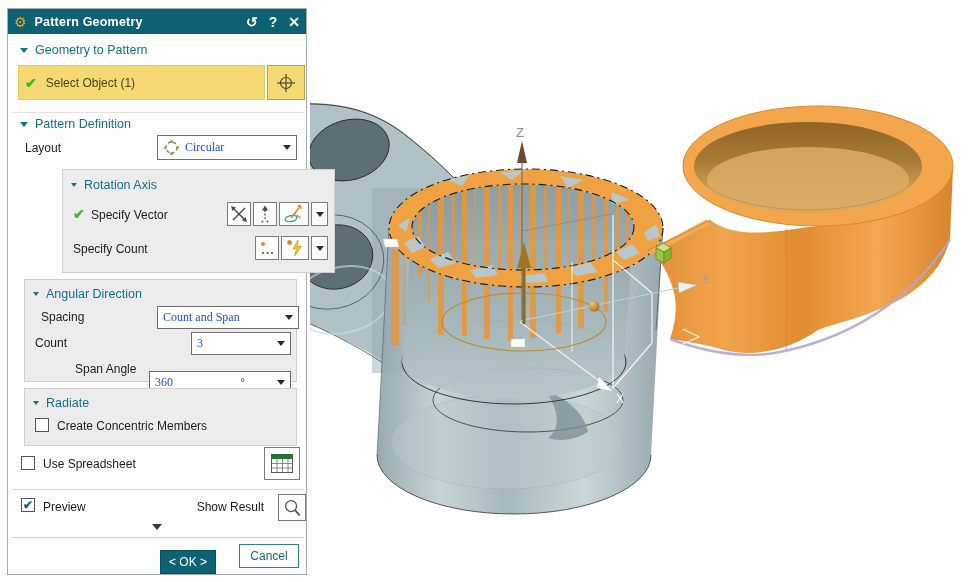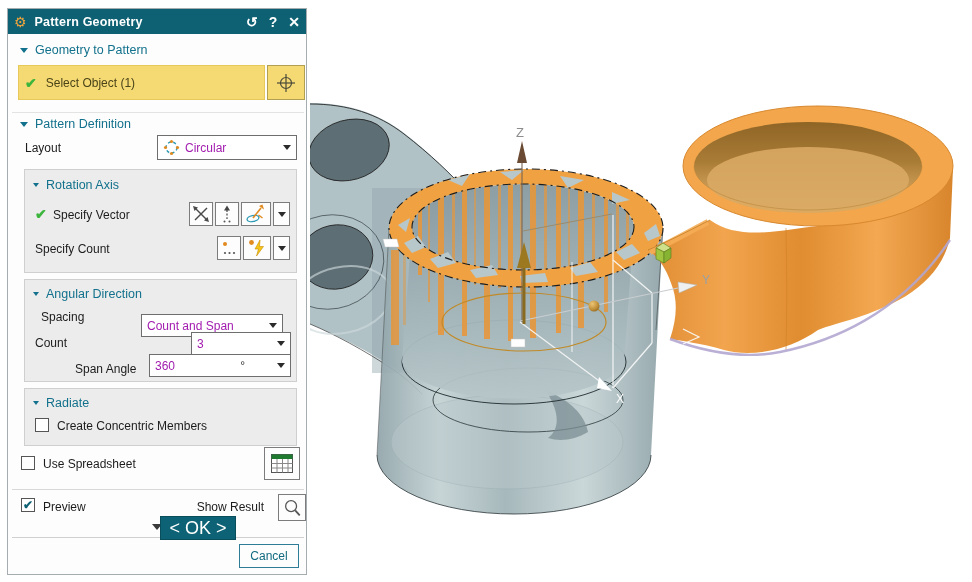--- a/index.html
+++ b/index.html
@@ -20,35 +20,35 @@
   .tri.small{border-left-width:3.5px;border-right-width:3.5px;border-top-width:4.5px;}
   .sel-row{position:absolute;left:10px;top:56px;width:247px;height:35px;background:#f5d973;
     display:flex;align-items:center;padding:0 6px;box-sizing:border-box;border:1px solid #e6c95a;}
   .sel-row .chk{color:#3cb53c;font-size:14px;font-weight:bold;margin-right:9px;}
   .sel-row .txt{font-size:12px;color:#4a4418;}
   .sel-btn{position:absolute;left:259px;top:56px;width:38px;height:35px;background:#f5d973;
     border:1px solid #b0a050;box-sizing:border-box;display:flex;align-items:center;justify-content:center;cursor:pointer;}
   .row-label{position:absolute;color:#1c1c1c;}
   .dd{position:absolute;background:#fff;border:1px solid #6e6e6e;box-sizing:border-box;
     display:flex;align-items:center;padding:0 5px;cursor:pointer;}
-  .dd .val{flex:1;font-size:12px;color:#a21caf;white-space:nowrap;overflow:hidden;}
+  .dd .val{flex:1;font-size:12px;color:#1d4ed8;white-space:nowrap;overflow:hidden;font-family:Liberation Serif, serif;}
   .dd .arr{width:0;height:0;border-left:4px solid transparent;border-right:4px solid transparent;border-top:5px solid #2b2b2b;margin-left:4px;}
   .panel{position:absolute;left:16px;width:273px;background:#ececec;border:1px solid #cfcfcf;box-sizing:border-box;}
   .panel .grp-hdr{left:8px;}
   .ibtn{width:24px;height:24px;background:#fdfdfd;border:1px solid #7c7c7c;box-sizing:border-box;
     display:flex;align-items:center;justify-content:center;cursor:pointer;margin-left:2px;}
   .ibtn.narrow{width:17px;}
   .ibtn .arr{width:0;height:0;border-left:4px solid transparent;border-right:4px solid transparent;border-top:5px solid #2b2b2b;}
   .btnrow{position:absolute;right:6px;display:flex;}
   .greenchk{color:#3cb53c;font-size:14px;font-weight:bold;}
   .cb{width:14px;height:14px;border:1px solid #555;background:#fff;box-sizing:border-box;
     display:flex;align-items:center;justify-content:center;font-size:12px;color:#0d6173;font-weight:bold;cursor:pointer;}
   .divider{position:absolute;left:4px;width:292px;height:1px;background:#d8d8d8;}
-  .okbtn{position:absolute;left:152px;top:507px;width:76px;height:24px;background:#0d6375;color:#fff;
-    border:1px solid #0a4e5c;font-size:18px;display:flex;align-items:center;justify-content:center;cursor:pointer;box-sizing:border-box;}
+  .okbtn{position:absolute;left:152px;top:541px;width:56px;height:24px;background:#0d6375;color:#fff;
+    border:1px solid #0a4e5c;font-size:12px;display:flex;align-items:center;justify-content:center;cursor:pointer;box-sizing:border-box;}
   .cancelbtn{position:absolute;left:231px;top:535px;width:60px;height:24px;background:#fdfdfd;color:#116a80;
     border:1px solid #2d7d96;font-size:12px;display:flex;align-items:center;justify-content:center;cursor:pointer;box-sizing:border-box;}
   .collapse{position:absolute;left:0;top:515px;width:100%;display:flex;justify-content:center;cursor:pointer;}
   .collapse .tri{border-top-color:#3a3a3a;border-left-width:5px;border-right-width:5px;border-top-width:6px;}
   text{font-family:"Liberation Sans",sans-serif;}
 </style>
 </head>
 <body>
 
 <div id="stage">
@@ -271,21 +271,21 @@
         <circle cx="8.5" cy="8.5" r="5.5" fill="none" stroke="#2e9ab5" stroke-width="1.4" stroke-dasharray="3 2.4"></circle>
         <circle cx="8.5" cy="2.5" r="1.6" fill="#e08a1f"></circle>
           <circle cx="8.5" cy="14.5" r="1.6" fill="#e08a1f"></circle>
         <circle cx="2.5" cy="8.5" r="1.6" fill="#e08a1f"></circle>
           <circle cx="14.5" cy="8.5" r="1.6" fill="#e08a1f"></circle>
       </svg>
       <span class="val">Circular</span>
       <span class="arr"></span>
     </div>
 
-    <div class="panel" style="top:160px;height:104px;">
+    <div class="panel" style="top:160px;height:104px;margin-left:38px;">
       <div class="grp-hdr" style="top:8px;">
         <span class="tri small"></span>
         <span>Rotation Axis</span>
       </div>
       <span class="greenchk" style="position:absolute;left:10px;top:36px;">✔</span>
       <div class="row-label" style="left:28px;top:38px;">Specify Vector</div>
       <div class="btnrow" style="top:32px;">
         <div class="ibtn">
           <svg width="18" height="18" viewBox="0 0 18 18">
             <line x1="3" y1="3" x2="15" y2="15" stroke="#4a4a4a" stroke-width="1.4"></line>
@@ -335,31 +335,31 @@
         </div>
       </div>
     </div>
 
     <div class="panel" style="top:270px;height:103px;">
       <div class="grp-hdr" style="top:7px;">
         <span class="tri small"></span>
         <span>Angular Direction</span>
       </div>
       <div class="row-label" style="left:16px;top:30px;text-align:center;">Spacing</div>
-      <div class="dd" style="left:116px;top:26px;width:142px;height:23px;margin-top:8px;">
+      <div class="dd" style="left:132px;top:26px;width:142px;height:23px;">
         <span class="val">Count and Span</span>
         <span class="arr"></span>
       </div>
       <div class="row-label" style="left:10px;top:56px;">Count</div>
       <div class="dd" style="left:166px;top:52px;width:100px;height:23px;">
         <span class="val">3</span>
         <span class="arr"></span>
       </div>
       <div class="row-label" style="left:10px;top:82px;margin-left:40px;">Span Angle</div>
-      <div class="dd" style="left:124px;top:74px;width:142px;height:23px;">
+      <div class="dd" style="left:124px;top:91px;width:142px;height:23px;">
         <span class="val">360</span>
         <span style="margin-right:28px;color:#333;">°</span>
         <span class="arr"></span>
       </div>
     </div>
 
     <div class="panel" style="top:379px;height:58px;">
       <div class="grp-hdr" style="top:7px;">
         <span class="tri small"></span>
         <span>Radiate</span>

